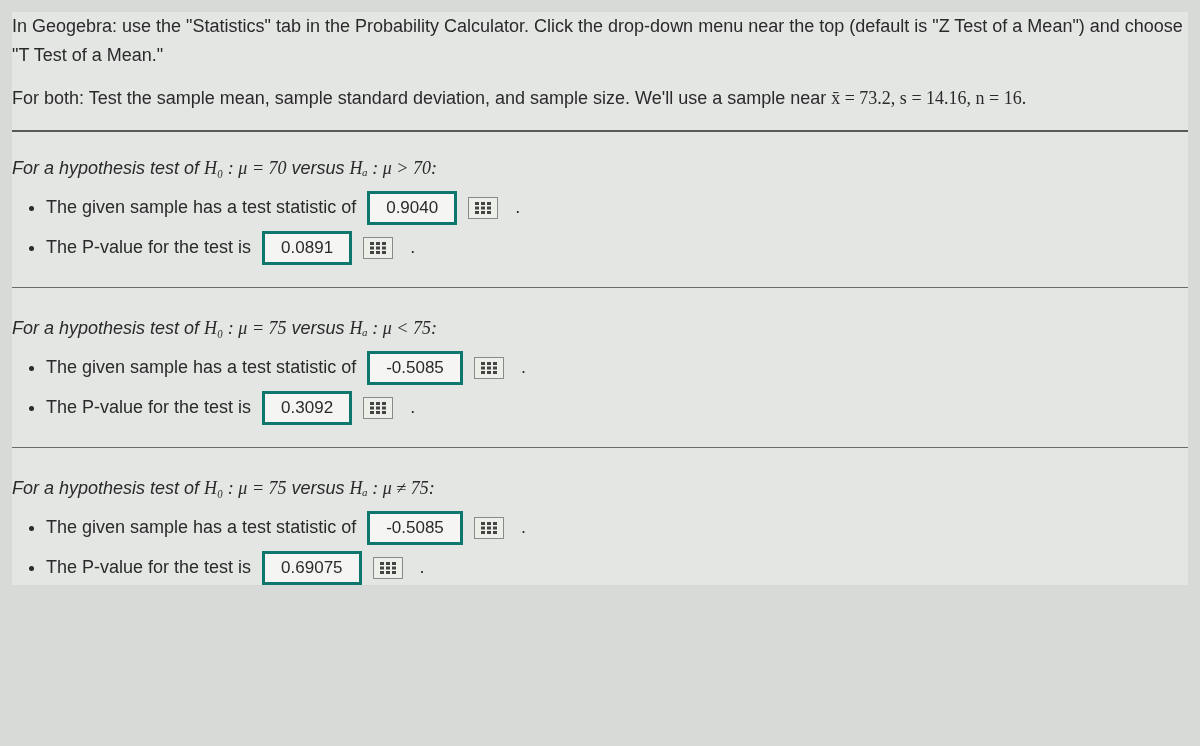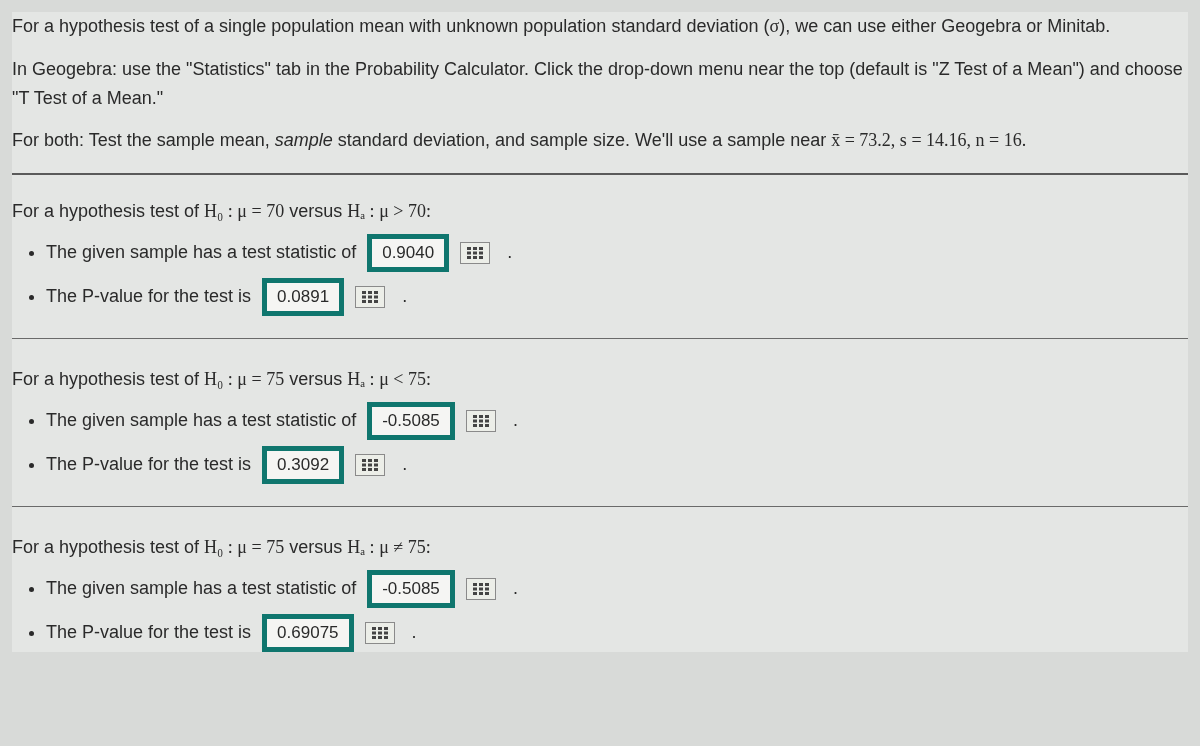--- a/index.html
+++ b/index.html
@@ -24,39 +24,38 @@
     hr {
       border: none;
       border-top: 2px solid #5a5a5a;
       margin: 18px 0 22px 0;
     }
     hr.light {
       border-top: 1px solid #6a6a6a;
       margin: 22px 0 26px 0;
     }
     .ital {
-      font-style: italic;
       text-align: right;
     }
     .serif {
       font-family: Georgia, 'Times New Roman', serif;
     }
     ul {
       margin: 4px 0 10px 0;
       padding-left: 34px;
     }
     li {
       margin: 6px 0;
       list-style: disc;
     }
     .input-box {
       display: inline-block;
       background: #f5f5f3;
-      border: 5px solid #0f766e;
-      padding: 3px 10px;
+      border: 3px solid #0f766e;
+      padding: 3px 16px;
       min-width: 70px;
       text-align: left;
       margin: 0 4px 0 6px;
       font-size: 17px;
       vertical-align: middle;
       line-height: 1.3;
     }
     .grid-btn {
       display: inline-block;
       background: #eceee8;
@@ -68,30 +67,28 @@
       line-height: 0;
     }
     .grid-btn svg {
       display: block;
     }
     .period {
       margin-left: 6px;
     }
     .qline {
       margin: 2px 0 8px 0;
+      font-style: italic;
     }
   </style>
 </head>
 <body>
 
 <div class="content">
 
-  <p>
-    <span>For a hypothesis test of a single population mean with unknown population standard deviation (</span><span class="serif">σ</span><span>), we can use either Geogebra or Minitab.</span>
-  </p>
 
   <p>In Geogebra: use the "Statistics" tab in the Probability Calculator. Click the drop-down menu near the top (default is "Z Test of a Mean") and choose "T Test of a Mean."</p>
 
 
   <p>
     <span>For both: Test the sample mean, </span><span class="ital">sample</span><span> standard deviation, and sample size. We'll use a sample near </span><span class="serif">x̄ = 73.2, s = 14.16, n = 16.</span>
   </p>
 
   <hr>
 

